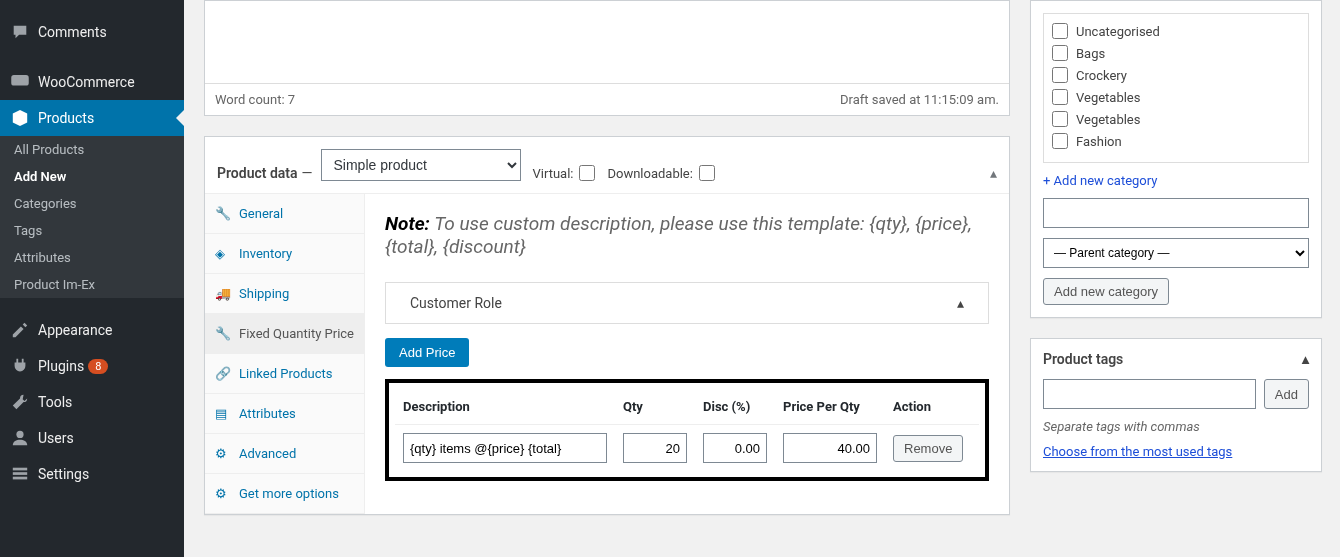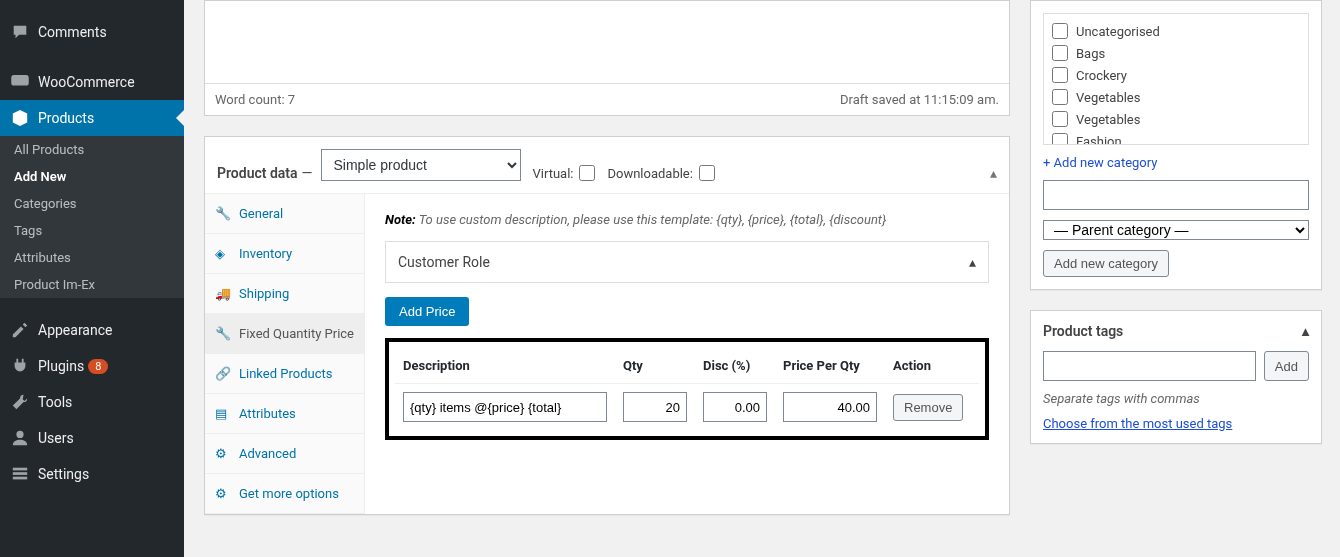--- a/index.html
+++ b/index.html
@@ -33,45 +33,45 @@
 .checkbox-lbl input { margin-left: 6px; width: 16px; height: 16px; border: 1px solid #7e8993; }
 .postbox-header .collapse { margin-left: auto; color: #72777c; cursor: pointer; }
 
 .product-panel { display: flex; }
 .tabs { width: 160px; background: #fafafa; border-right: 1px solid #eee; }
 .tab { padding: 12px 10px; border-bottom: 1px solid #eee; color: #0073aa; font-size: 13px; display: flex; align-items: center; cursor: pointer; }
 .tab.active-tab { background: #eee; color: #555; }
 .tab .tab-icon { width: 18px; margin-right: 6px; color: #0073aa; font-size: 13px; }
 .tab.active-tab .tab-icon { color: #555; }
 .tab-content { flex: 1; padding: 18px 20px; }
-.note { color: #000; font-size: 13px; margin-bottom: 14px; }
+.note { color: #000; font-size: 19px; margin-bottom: 24px; }
 .note em { font-style: italic; color: #666; }
 .note strong { font-style: italic; font-weight: 700; }
 
-.role-box { border: 1px solid #ddd; padding: 12px 12px; display: flex; justify-content: space-between; align-items: center; font-size: 14px; margin-bottom: 14px; }
+.role-box { border: 1px solid #ddd; padding: 12px 24px; display: flex; justify-content: space-between; align-items: center; font-size: 14px; margin-bottom: 14px; }
 .btn-primary { background: #007cba; color: #fff; border: none; padding: 7px 14px; border-radius: 3px; font-size: 13px; cursor: pointer; }
 
 .price-table-wrap { border: 4px solid #000; padding: 6px; }
 .price-table { width: 100%; border-collapse: collapse; }
 .price-table th { font-weight: 700; color: #23282d; text-align: left; padding: 10px 8px; font-size: 13px; border-bottom: 1px solid #eee; }
 .price-table td { padding: 8px 8px; font-size: 13px; }
 .price-table input[type="text"] { width: 100%; height: 30px; border: 1px solid #7e8993; padding: 0 6px; font-size: 13px; }
 .price-table .num { text-align: right; }
 .btn-secondary { background: #f3f5f6; border: 1px solid #7e8993; padding: 5px 10px; border-radius: 3px; font-size: 13px; cursor: pointer; color: #555; }
 
 
 .right-col { width: 310px; padding-right: 18px; flex-shrink: 0; }
 .meta-box { background: #fff; border: 1px solid #ccd0d4; box-shadow: 0 1px 1px rgba(0,0,0,.04); margin-bottom: 20px; padding: 12px; position: relative; }
-.cat-list { height: 132px; overflow-y: scroll; border: 1px solid #ddd; padding: 6px; margin-bottom: 10px; }
+.cat-list { height: 150px; overflow-y: scroll; border: 1px solid #ddd; padding: 6px; margin-bottom: 10px; }
 .cat-item { display: flex; align-items: center; padding: 3px 2px; font-size: 13px; }
 .cat-item input { margin-right: 8px; width: 16px; height: 16px; border: 1px solid #7e8993; }
 .link { color: #1d4ed8; cursor: pointer; font-size: 13px; text-decoration: underline; }
 .link.noul { text-decoration: none; }
 .text-input { width: 100%; height: 30px; border: 1px solid #7e8993; padding: 0 6px; font-size: 14px; margin-bottom: 10px; }
-.select-full { width: 100%; height: 20px; border: 1px solid #7e8993; padding: 0 6px; font-size: 14px; background: #fff; margin-bottom: 10px; }
+.select-full { width: 100%; height: 30px; border: 1px solid #7e8993; padding: 0 6px; font-size: 12px; background: #fff; margin-bottom: 10px; }
 .meta-header { font-size: 14px; font-weight: 600; margin-bottom: 12px; display: flex; justify-content: space-between; align-items: center; }
 .hint { font-style: italic; color: #666; font-size: 13px; margin: 10px 0; }
 .tag-row { display: flex; gap: 8px; }
 .tag-row input { flex: 1; height: 30px; border: 1px solid #7e8993; padding: 0 6px; }
 </style>
 </head>
 <body>
 
 <div class="container">
 

